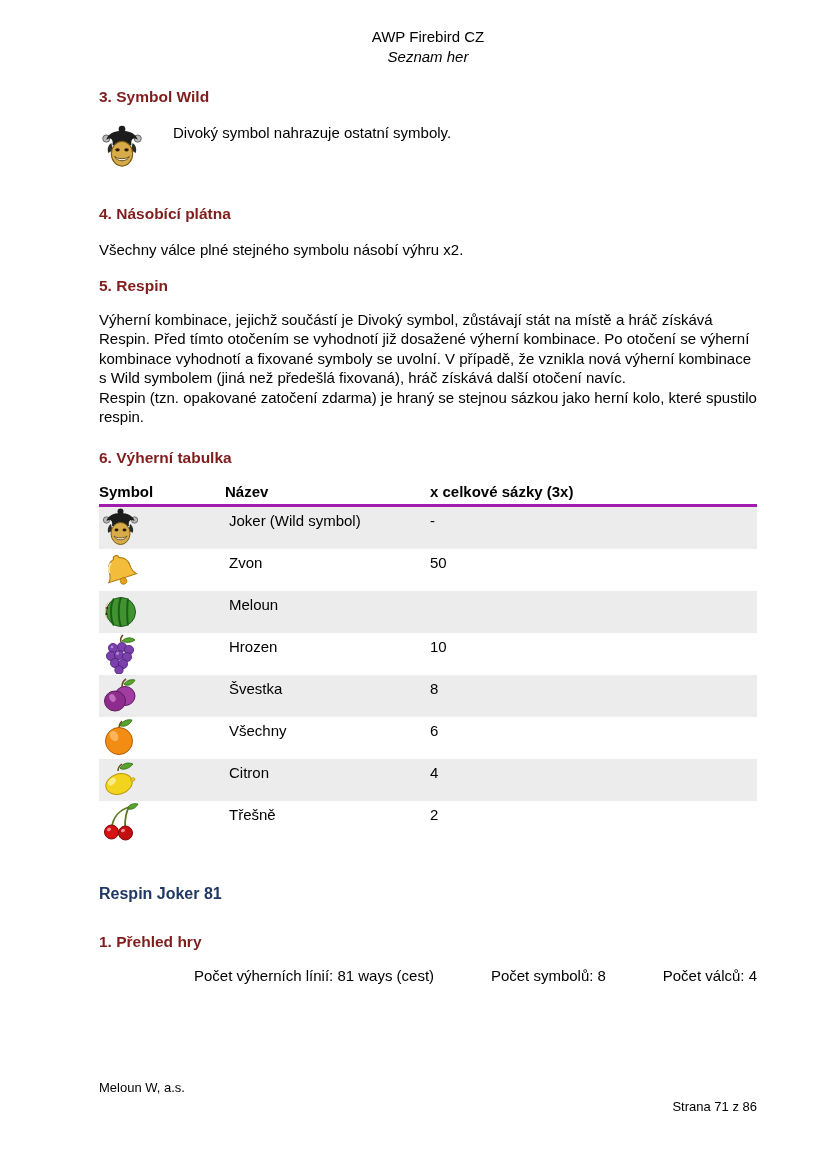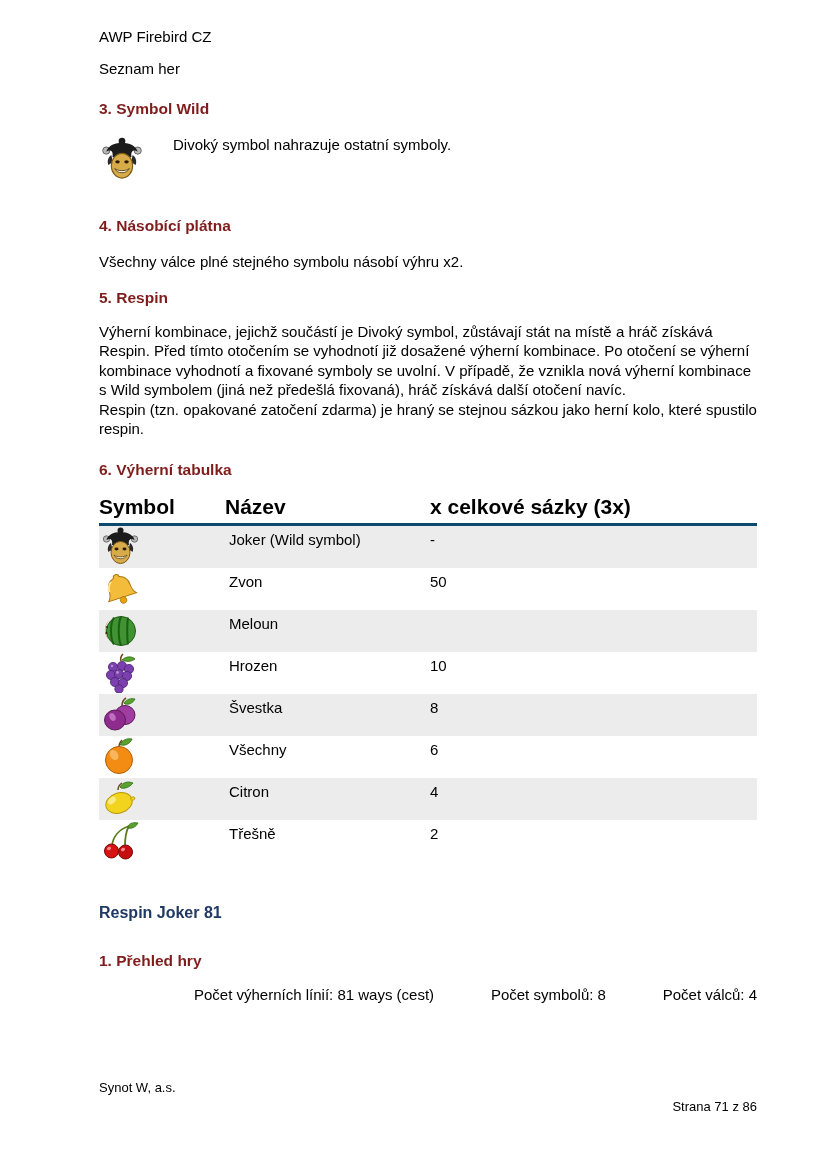--- a/index.html
+++ b/index.html
@@ -7,23 +7,23 @@
   body {
     width: 827px; height: 1170px;
     font-family: "Liberation Sans", sans-serif;
     color: #000000;
     position: relative;
     overflow: hidden;
   }
   .page { position: relative; width: 827px; height: 1170px; }
   .content { margin-left: 99px; width: 658px; }
 
-  .doc-header { padding-top: 28px; text-align: left; font-size: 15px; }
+  .doc-header { padding-top: 28px; text-align: center; font-size: 15px; }
   .doc-header .hline { line-height: 18px; }
-  .doc-header .hline + .hline { margin-top: 14px; }
+  .doc-header .hline + .hline { margin-top: 2px; font-style: italic; }
 
   .sec-heading {
     font-size: 15.5px; font-weight: bold; color: #7f1d1d;
     line-height: 19px;
   }
   .h-sym-wild   { margin-top: 21px; }
   .h-multiplier { margin-top: 34px; }
   .h-respin     { margin-top: 16px; }
   .h-paytable   { margin-top: 21px; }
   .h-overview   { margin-top: 24px; }
@@ -32,22 +32,22 @@
   .wild-row .wild-icon { width: 46px; height: 46px; flex: 0 0 auto; }
   .wild-row .wild-text { margin-left: 28px; font-size: 15px; }
 
   .body-text { font-size: 15px; line-height: 19.5px; }
   .p-x2 { margin-top: 17px; }
   .p-respin { margin-top: 15px; }
 
   
   .paytable { margin-top: 16px; width: 658px; }
   .pt-header {
-    display: flex; font-weight: bold; font-size: 21px;
-    border-bottom: 3px solid #0c4a6e;
+    display: flex; font-weight: bold; font-size: 15px;
+    border-bottom: 3px solid #a21caf;
     padding-bottom: 4px;
   }
   .pt-row { display: flex; height: 42px; align-items: stretch; }
   .pt-row.alt { background: #ececec; }
   .col-symbol { width: 126px; flex: 0 0 auto; }
   .col-name   { width: 205px; flex: 0 0 auto; }
   .col-value  { flex: 1 1 auto; }
   .pt-row .col-symbol { display: flex; align-items: center; padding-left: 1px; }
   .pt-row .col-name, .pt-row .col-value { padding-top: 5px; font-size: 15px; }
   .pt-row .col-name { padding-left: 4px; }
@@ -270,15 +270,15 @@
     <div class="sec-heading h-overview">1. Přehled hry</div>
 
     <div class="stats-line">
       <span>Počet výherních línií: 81 ways (cest)</span>
       <span>Počet symbolů: 8</span>
       <span>Počet válců: 4</span>
     </div>
 
   </div>
 
-  <div class="doc-footer-left">Synot W, a.s.</div>
+  <div class="doc-footer-left">Meloun W, a.s.</div>
   <div class="doc-footer-right">Strana 71 z 86</div>
 </div>
 
 </body></html>

